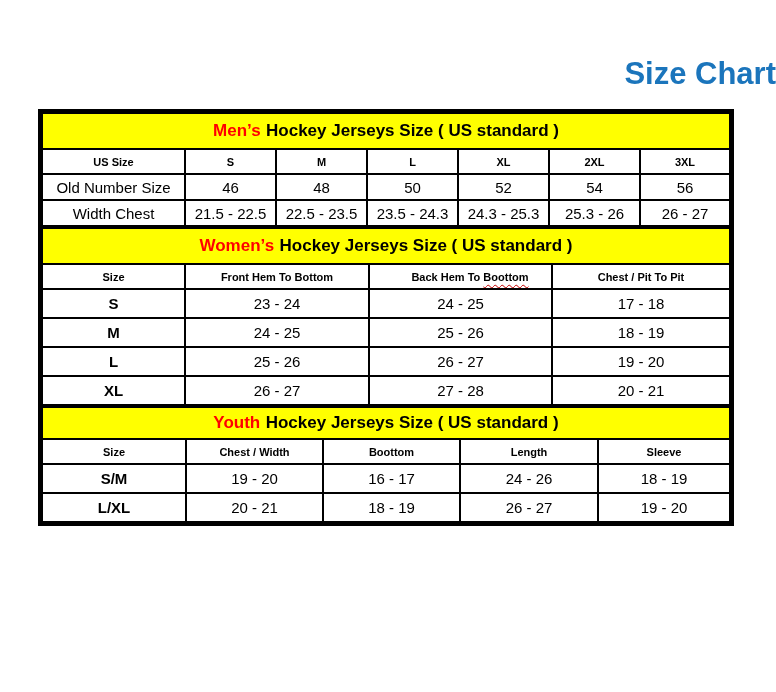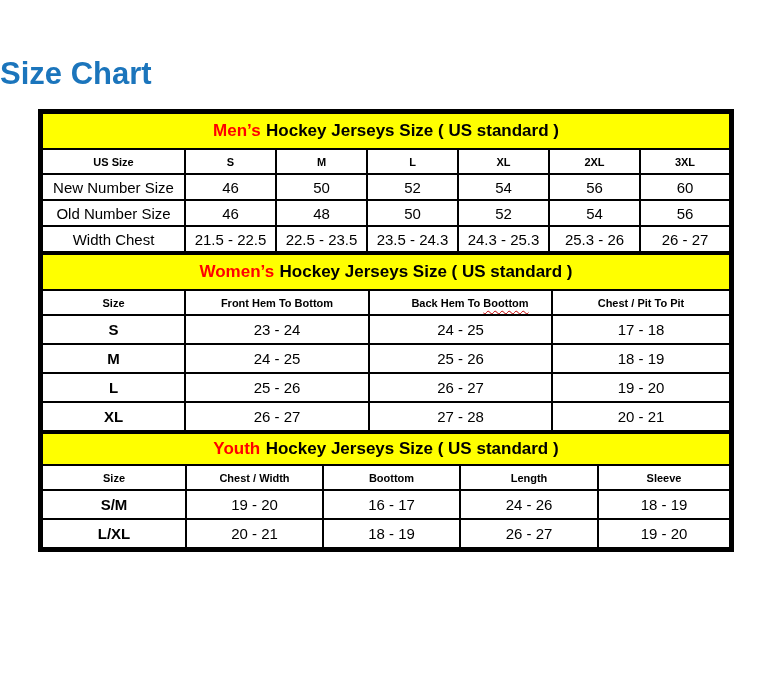--- a/index.html
+++ b/index.html
@@ -7,21 +7,21 @@
     padding: 0;
     background: #ffffff;
     width: 776px;
     height: 692px;
     font-family: "Liberation Sans", sans-serif;
     color: #000000;
     overflow: hidden;
   }
   .page-title {
     margin: 56px 0 0 0;
-    text-align: left;
+    text-align: right;
     font-size: 31px;
     font-weight: 700;
     letter-spacing: 0px;
     color: #1B75BC;
   }
   .chart-wrap {
     margin: 17px 0 0 38px;
     width: 696px;
     border: 3px solid #000000;
     box-sizing: border-box;
@@ -95,29 +95,20 @@
         </td>
       </tr>
       <tr>
         <th class="col-head">US Size</th>
         <th class="col-head">S</th>
         <th class="col-head">M</th>
         <th class="col-head">L</th>
         <th class="col-head">XL</th>
         <th class="col-head">2XL</th>
         <th class="col-head">3XL</th>
-      </tr>
-      <tr>
-        <td class="row-label">New Number Size</td>
-        <td class="cell">46</td>
-        <td class="cell">50</td>
-        <td class="cell">52</td>
-        <td class="cell">54</td>
-        <td class="cell">56</td>
-        <td class="cell">60</td>
       </tr>
       <tr>
         <td class="row-label">Old Number Size</td>
         <td class="cell">46</td>
         <td class="cell">48</td>
         <td class="cell">50</td>
         <td class="cell">52</td>
         <td class="cell">54</td>
         <td class="cell">56</td>
       </tr>

